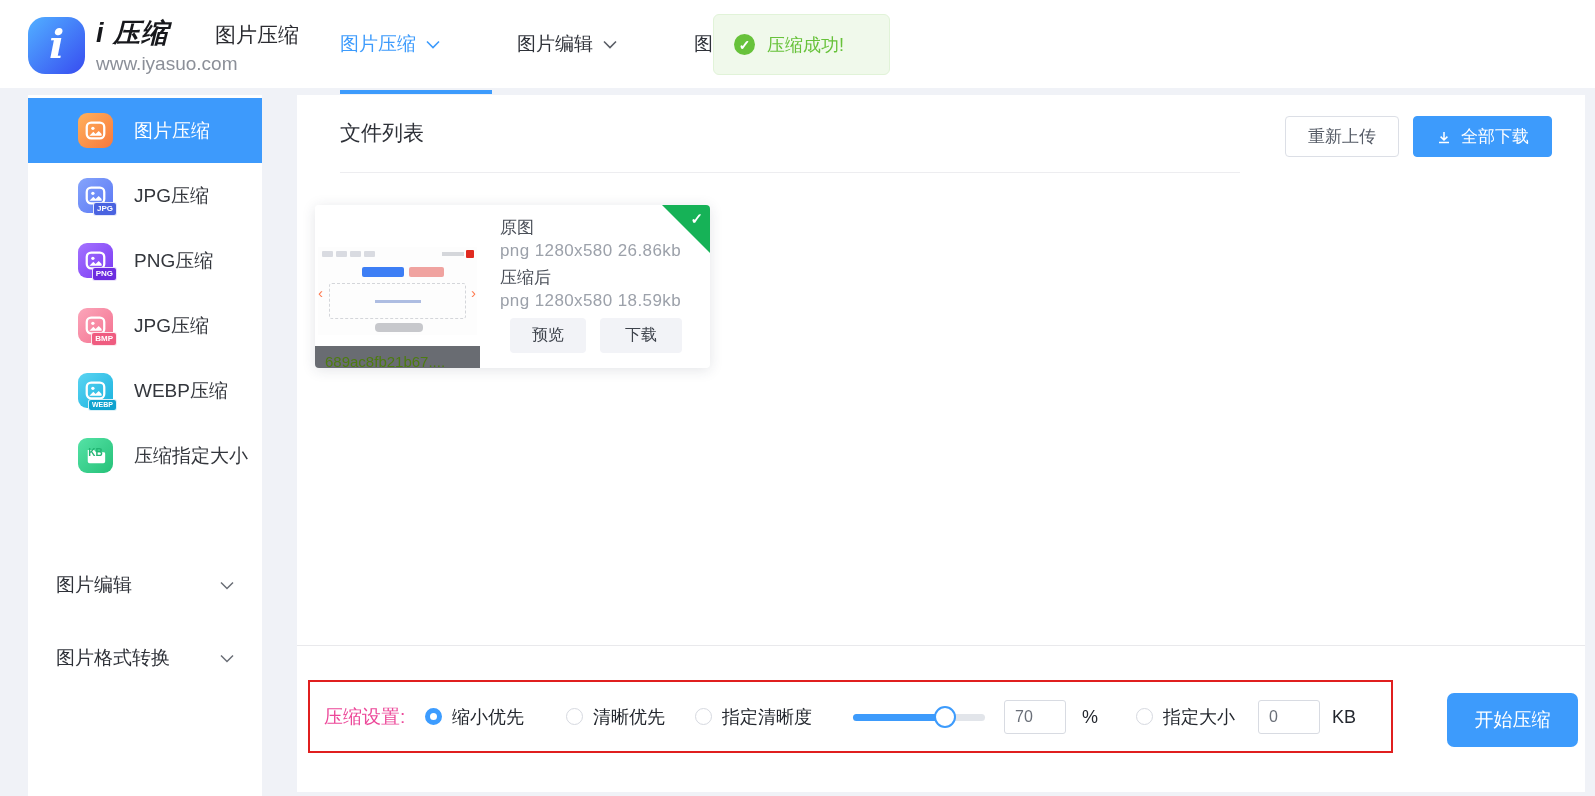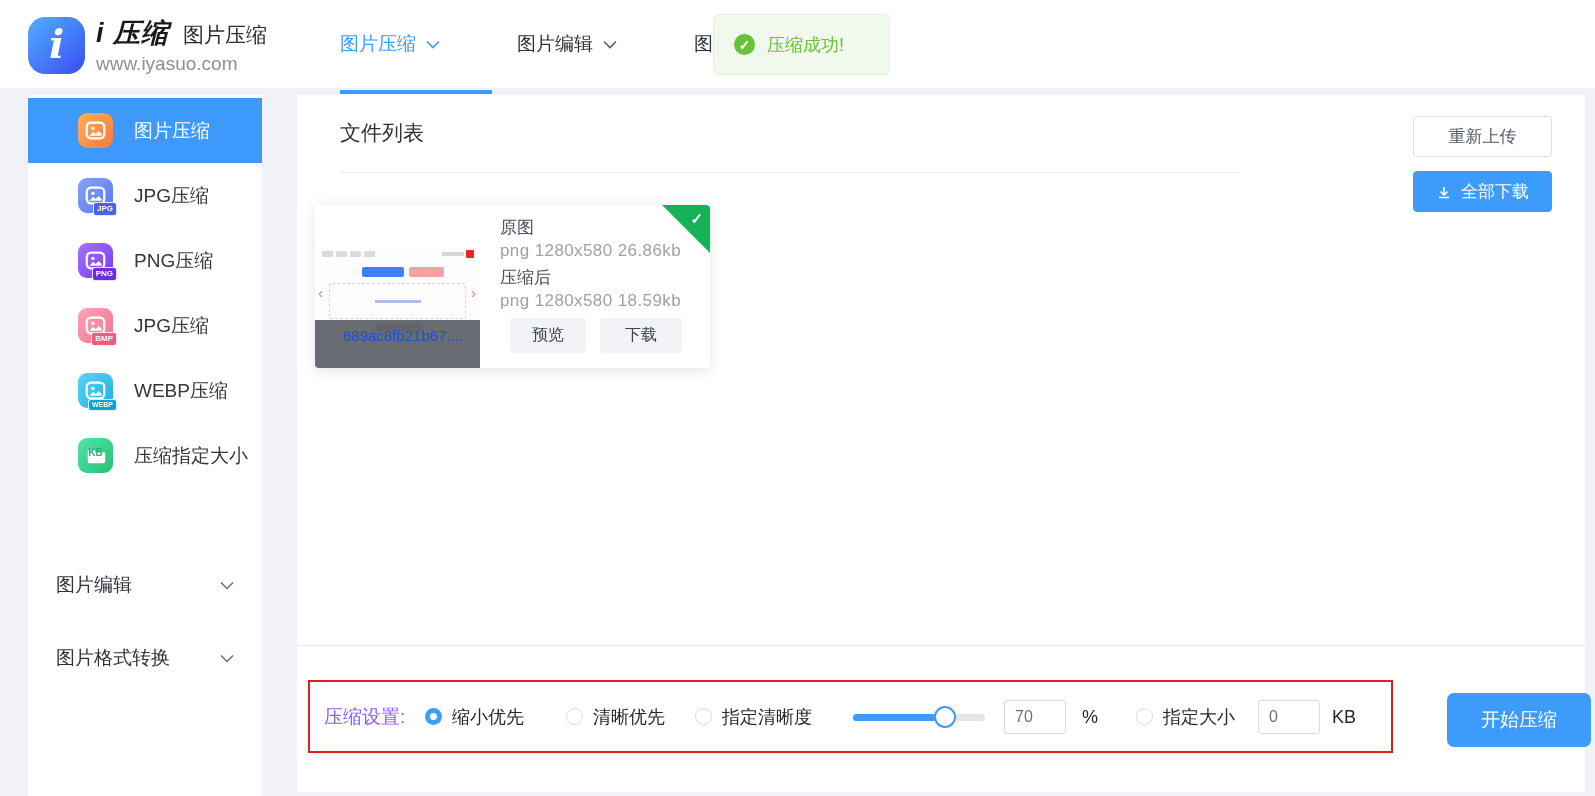--- a/index.html
+++ b/index.html
@@ -7,21 +7,21 @@
   body { font-family:"Liberation Sans", sans-serif; background:#f0f2f7; }
   .stage { position:relative; width:1595px; height:796px; background:#f0f2f7; }
 
   
   .header { position:absolute; left:0; top:0; width:1595px; height:88px; background:#ffffff; z-index:5; }
   .logo-wrap { position:absolute; left:28px; top:15px; display:flex; align-items:center; }
   .logo-mark { width:57px; height:57px; border-radius:17px; background:linear-gradient(135deg,#4fa6ff 10%,#3a56f2 90%);
     display:flex; align-items:center; justify-content:center; }
   .logo-mark span { color:#fff; font-family:"DejaVu Serif", serif; font-weight:bold; font-style:italic; font-size:40px; line-height:1; margin-top:-3px; }
   .brand-text { margin-left:11px; }
-  .brand-row { display:flex; align-items:baseline; }
+  .brand-row { display:flex; align-items:baseline;gap:32px; }
   .brand-name { font-size:27px; font-weight:bold; color:#17181c; font-style:italic; letter-spacing:1px; }
   .brand-sub { font-size:21px; color:#2b2c31; margin-left:14px; }
   .brand-url { font-size:19px; color:#8b8f98; margin-top:2px; }
 
   .tabs { position:absolute; left:340px; top:0; height:88px; display:flex; align-items:center; }
   .tab { display:flex; align-items:center; margin:0 0 0 0; cursor:pointer; }
   .tab .t-label { font-size:19px; color:#2e3138; }
   .tab.active .t-label { color:#3d9bfc; }
   .tab + .tab { margin-left:77px; }
   .chev { width:14px; height:9px; margin-left:10px; display:inline-block; }
@@ -55,21 +55,21 @@
   .ic-7 { background:linear-gradient(135deg,#55e2a6,#25c178); }
   .kb-label { position:absolute; left:0; top:9px; width:100%; text-align:center; font-size:10px; font-weight:bold; color:#22b573; }
   .side-group { position:absolute; left:0; width:234px; height:50px; display:flex; align-items:center; cursor:pointer; }
   .side-group .g-label { margin-left:28px; font-size:19px; color:#2e3138; }
   .side-group .g-chev { position:absolute; right:28px; }
   .group-1 { top:472px; } .group-2 { top:545px; }
 
   
   .panel { position:absolute; left:297px; top:95px; width:1288px; height:697px; background:#ffffff; z-index:2; }
   .list-title { position:absolute; left:43px; top:24px; font-size:21px; color:#2e3138; }
-  .toolbar { position:absolute; right:33px; top:21px; display:flex; gap:14px;flex-direction:column; }
+  .toolbar { position:absolute; right:33px; top:21px; display:flex; gap:14px; }
   .btn { height:41px; border-radius:4px; font-size:17px; display:flex; align-items:center; justify-content:center;
     cursor:pointer; border:1px solid #dcdfe6; background:#fff; color:#555b66; padding:0 22px; }
   .btn svg { margin-right:9px; }
   .btn.primary { background:#3d9bfc; border-color:#3d9bfc; color:#fff; }
   .divider-1 { position:absolute; left:43px; top:77px; width:900px; height:1px; background:#ededf0; }
   .divider-2 { position:absolute; left:0; top:550px; width:1288px; height:1px; background:#e9e9ec; }
 
   
   .file-card { position:absolute; left:18px; top:110px; width:395px; height:163px; background:#fff; border-radius:4px;
     box-shadow:0 2px 14px rgba(40,50,70,.13); }
@@ -79,52 +79,52 @@
   .mini-badges i { width:11px; height:6px; background:#d9dbe1; border-radius:1px; }
   .mini-close { position:absolute; right:3px; top:3px; width:8px; height:8px; background:#e02a20; border-radius:1px; }
   .mini-close-line { position:absolute; right:13px; top:5px; width:22px; height:4px; background:#d5d7db; }
   .mini-btn-blue { position:absolute; left:44px; top:20px; width:42px; height:10px; background:#3d7ef5; border-radius:2px; }
   .mini-btn-pink { position:absolute; left:91px; top:20px; width:35px; height:10px; background:#f0a3a0; border-radius:2px; }
   .mini-drop { position:absolute; left:11px; top:36px; width:137px; height:36px; border:1px dashed #d4d6da; border-radius:3px; }
   .mini-text-line { position:absolute; left:45px; top:16px; width:46px; height:3px; background:#aebde2; }
   .mini-arrow { position:absolute; top:38px; font-size:15px; color:#ff7a50; line-height:1; }
   .mini-arrow.l { left:0px; } .mini-arrow.r { right:1px; }
   .mini-bottom-pill { position:absolute; left:57px; top:76px; width:48px; height:9px; background:#c7c8cc; border-radius:4px; }
-  .thumb-name { position:absolute; left:0; bottom:0; width:165px; height:48px; background:rgba(84,88,95,.88);
-    color:#1d4ed8; font-size:15px; line-height:31px; padding-left:28px; }
+  .thumb-name { position:absolute; left:0; bottom:0; width:165px; height:22px; background:rgba(84,88,95,.88);
+    color:#4d7c0f; font-size:15px; line-height:31px; padding-left:10px; }
   .ribbon { position:absolute; right:0; top:0; width:0; height:0;
     border-top:48px solid #16b257; border-left:48px solid transparent; border-radius:0 4px 0 0; }
   .ribbon-check { position:absolute; right:7px; top:5px; color:#fff; font-size:15px; font-weight:bold; }
   .info-label { position:absolute; left:185px; font-size:17px; color:#4a4f58; }
   .info-meta { position:absolute; left:185px; font-size:17px; color:#9ca1aa; letter-spacing:.4px;text-align:center; }
   .lab-1 { top:11px; } .meta-1 { top:36px; } .lab-2 { top:61px; } .meta-2 { top:86px; }
   .card-btn { position:absolute; top:113px; height:35px; background:#f2f3f7; border:none; border-radius:4px;
     font-size:16px; color:#3e434c; cursor:pointer; font-family:inherit; }
   .card-btn.preview { left:195px; width:76px; }
   .card-btn.download { left:285px; width:82px; }
 
   
   .settings-box { position:absolute; left:11px; top:585px; width:1085px; height:73px; border:2px solid #e01f1f; }
-  .set-label { position:absolute; left:14px; top:50%; transform:translateY(-50%); font-size:19px; color:#8b5cf6; }
+  .set-label { position:absolute; left:14px; top:50%; transform:translateY(-50%); font-size:19px; color:#ec4899; }
   .radio { position:absolute; top:50%; transform:translateY(-50%); display:flex; align-items:center; cursor:pointer; }
   .r-dot { width:17px; height:17px; border-radius:50%; background:#fff; border:1px solid #d6d9e0; flex:0 0 auto; }
   .radio.sel .r-dot { border:5px solid #3c9cff; }
   .r-text { margin-left:10px; font-size:18px; color:#23272e; }
   .rad-1 { left:115px; } .rad-2 { left:256px; } .rad-3 { left:385px; } .rad-4 { left:826px; }
   .slider { position:absolute; left:543px; top:50%; transform:translateY(-50%); width:132px; height:22px; cursor:pointer; }
   .sl-track { position:absolute; left:0; top:8px; width:100%; height:7px; border-radius:4px; background:#e2e5ea; }
   .sl-fill { position:absolute; left:0; top:8px; height:7px; border-radius:4px; background:#3d9bfc; width:70%; }
   .sl-thumb { position:absolute; top:0; width:22px; height:22px; border-radius:50%; background:#fff;
     border:2.5px solid #3d9bfc; margin-left:-11px; left:70%; }
   .num-input { position:absolute; top:50%; transform:translateY(-50%); width:62px; height:34px; border:1px solid #d8dbe2;
     border-radius:3px; font-size:16px; color:#6a6f78; padding-left:10px; font-family:inherit; outline:none; }
   .inp-quality { left:694px; } .inp-size { left:948px; }
   .unit { position:absolute; top:50%; transform:translateY(-50%); font-size:18px; color:#23272e; }
   .unit-pct { left:772px; } .unit-kb { left:1022px; }
-  .start-btn { position:absolute; left:1150px; top:598px; width:144px; height:54px; background:#3d9bfc; border:none;
+  .start-btn { position:absolute; left:1150px; top:598px; width:131px; height:54px; background:#3d9bfc; border:none;
     border-radius:7px; color:#fff; font-size:19px; cursor:pointer; font-family:inherit; }
 </style>
 </head>
 <body>
 
 <div class="stage">
 
   <div class="header">
     <div class="logo-wrap">
       <div class="logo-mark">

